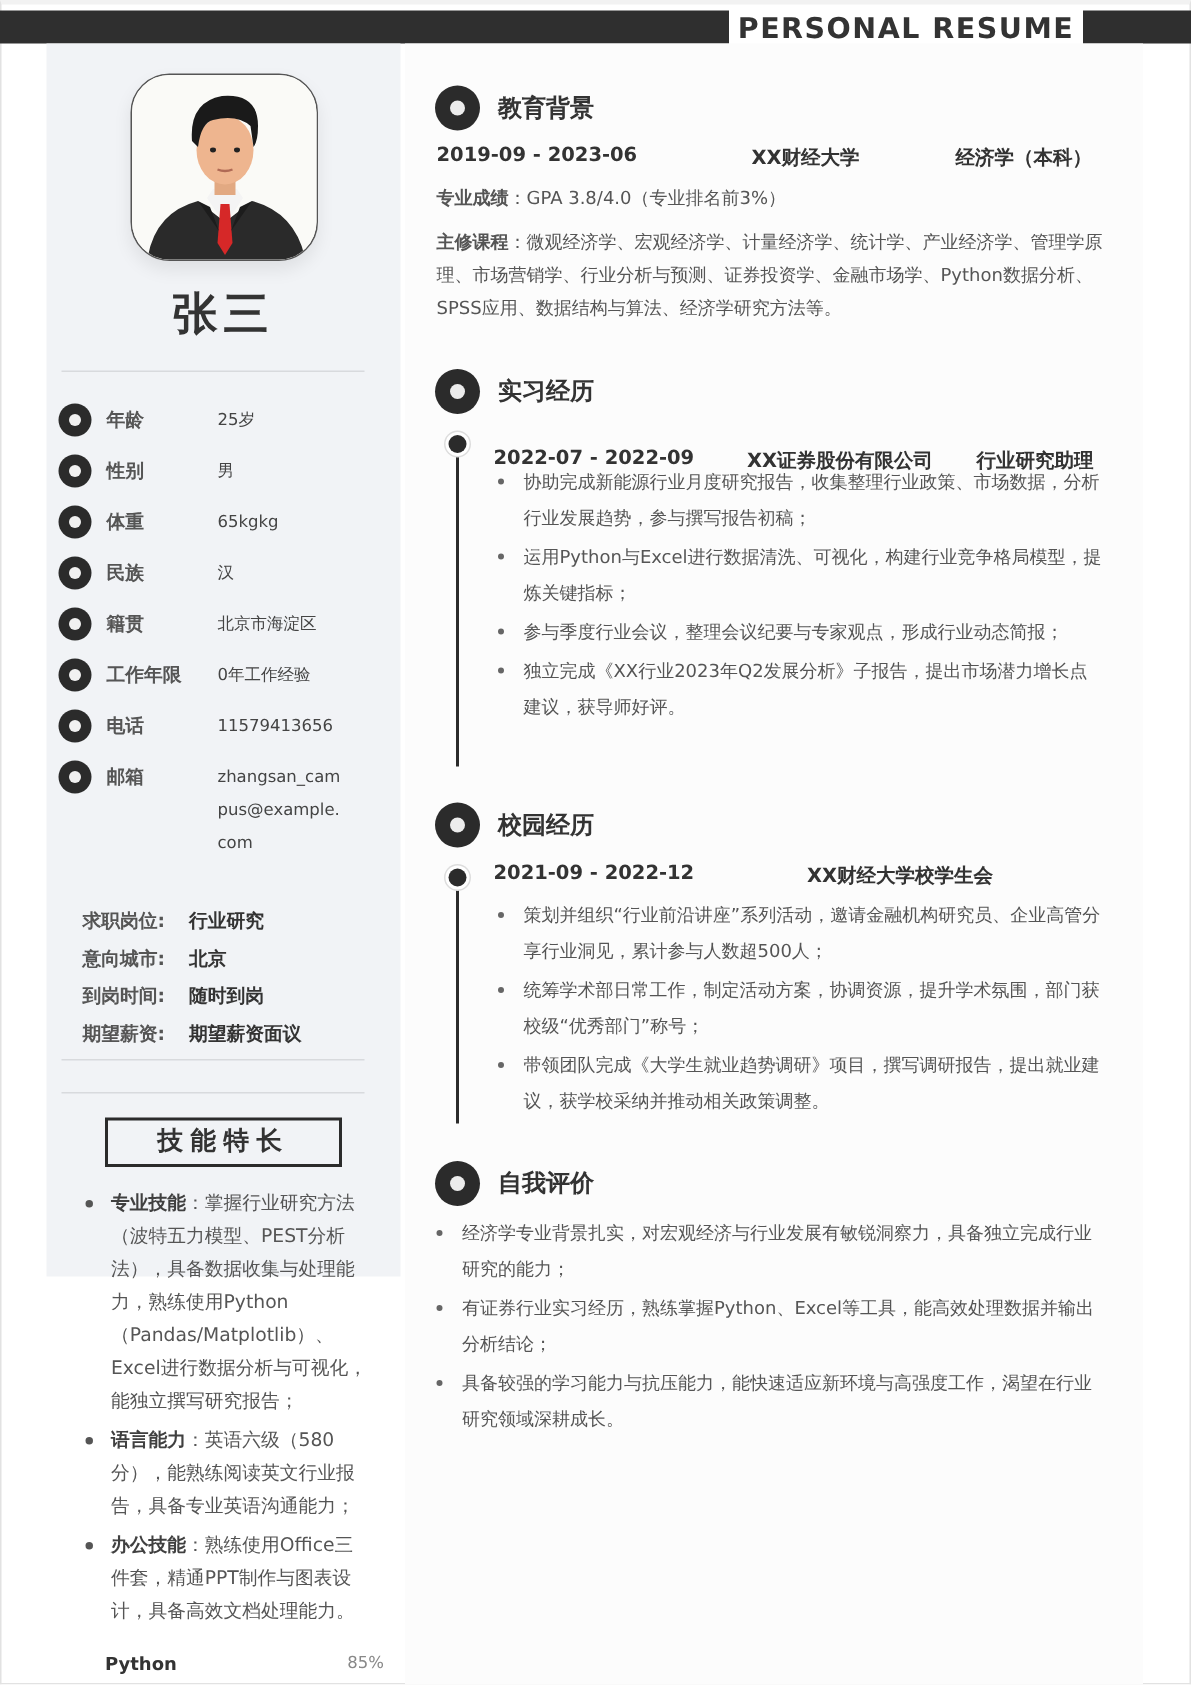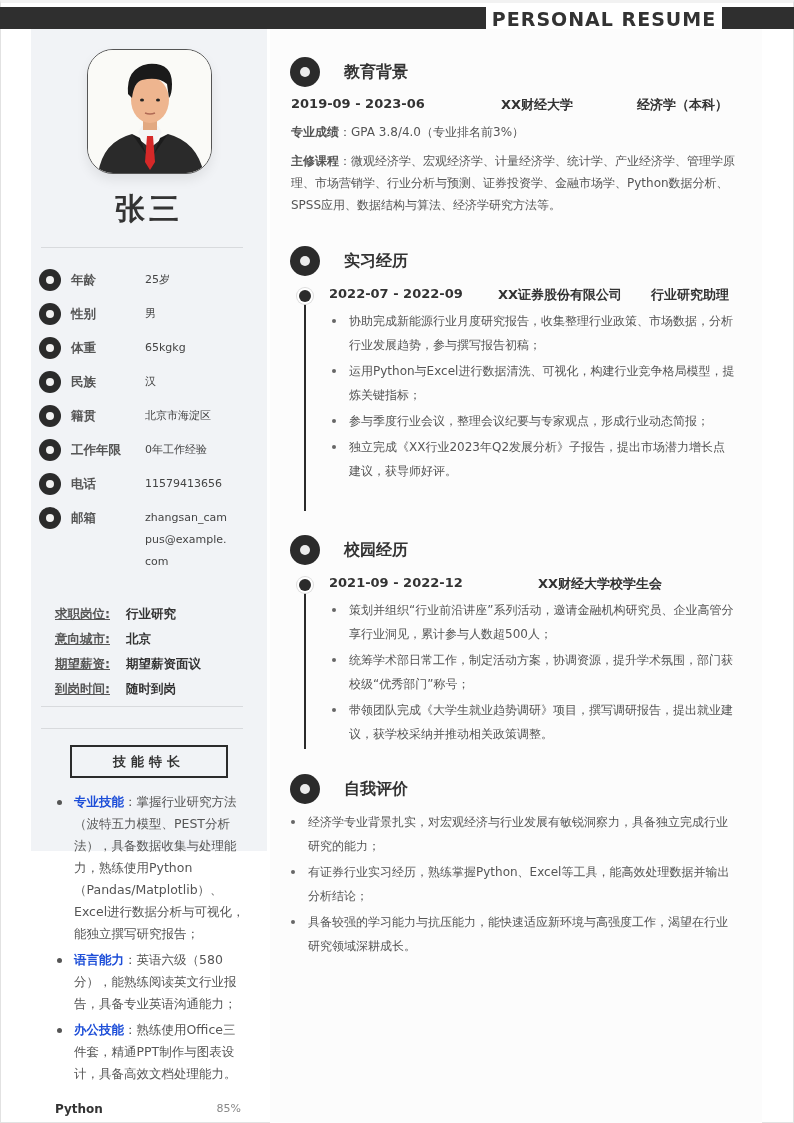--- a/index.html
+++ b/index.html
@@ -21,40 +21,40 @@
 
   .info-list { position: absolute; left: 8px; top: 240px; width: 200px; }
   .info-row { display: flex; align-items: flex-start; margin-bottom: 12px; min-height: 22px; }
   .ring { width: 22px; height: 22px; border-radius: 50%; background: #2b2b2b; position: relative; flex: 0 0 22px; }
   .ring::after { content: ""; position: absolute; left: 7px; top: 7px; width: 8px; height: 8px; border-radius: 50%; background: #f1f1f1; }
   .info-label { width: 74px; margin-left: 10px; font-size: 12.5px; font-weight: bold; color: #555; line-height: 22px; }
   .info-value { width: 84px; font-size: 11px; color: #444; line-height: 22px; word-break: break-all; }
 
   .intent { position: absolute; left: 24px; top: 572px; width: 200px; }
   .intent-row { display: flex; font-size: 12.5px; line-height: 25px; }
-  .intent-label { width: 71px; color: #555; font-weight: bold; text-decoration: underline; }
+  .intent-label { width: 71px; color: #555; font-weight: bold; }
   .intent-value { color: #333; font-weight: bold; }
 
-  .skills-box { position: absolute; left: 39px; top: 716px; width: 158px; height: 33px; border: 2px solid #2b2b2b; text-align: center; line-height: 29px; font-size: 13px; font-weight: bold; letter-spacing: 5px; color: #333; }
+  .skills-box { position: absolute; left: 39px; top: 716px; width: 158px; height: 33px; border: 2px solid #2b2b2b; text-align: center; line-height: 29px; font-size: 17px; font-weight: bold; letter-spacing: 5px; color: #333; }
 
   .skills-list { position: absolute; left: 24px; top: 762px; width: 190px; list-style: none; }
   .skills-list li { position: relative; padding-left: 19px; font-size: 12.5px; line-height: 22px; color: #555; margin-bottom: 4px; }
   .skills-list li::before { content: ""; position: absolute; left: 2px; top: 9px; width: 5px; height: 5px; border-radius: 50%; background: #555; }
-  .skills-list b { color: #1d4ed8; }
-
-  .bar-row { position: absolute; left: 24px; top: 1070px; width: 186px; display: flex; justify-content: space-between; font-size: 12px; line-height: 20px; }
+  .skills-list b { color: #404040; }
+
+  .bar-row { position: absolute; left: 39px; top: 1070px; width: 186px; display: flex; justify-content: space-between; font-size: 12px; line-height: 20px; }
   .bar-name { font-weight: bold; color: #333; }
   .bar-pct { color: #888; font-size: 11px; }
 
   
   .main { position: absolute; left: 270px; top: 29px; width: 492px; height: 1094px; background: #fcfcfc; }
   .section-head { position: absolute; left: 20px; display: flex; align-items: center; }
   .big-ring { width: 30px; height: 30px; border-radius: 50%; background: #2b2b2b; position: relative; }
   .big-ring::after { content: ""; position: absolute; left: 10px; top: 10px; width: 10px; height: 10px; border-radius: 50%; background: #ececec; }
-  .section-title { margin-left: 24px; font-size: 16px; font-weight: bold; color: #333; }
+  .section-title { margin-left: 12px; font-size: 16px; font-weight: bold; color: #333; }
 
   .edu-line { position: absolute; left: 21px; top: 67px; width: 445px; display: flex; font-size: 13px; font-weight: bold; color: #333; }
   .edu-date { width: 210px; }
   .edu-school { width: 136px; }
   .p-line { position: absolute; left: 21px; width: 445px; font-size: 12px; color: #555; line-height: 22px; }
   .p-line b { color: #555; }
 
   .timeline { position: absolute; left: 34px; width: 2px; background: #2b2b2b; }
   .tl-dot { position: absolute; width: 12px; height: 12px; border-radius: 50%; background: #2b2b2b; box-shadow: 0 0 0 2px #fff, 0 0 0 3px #ddd; }
   .job-line { position: absolute; left: 59px; width: 410px; display: flex; font-size: 13px; font-weight: bold; color: #333; }
@@ -137,26 +137,26 @@
   <div class="intent">
     <div class="intent-row">
       <span class="intent-label">求职岗位:</span>
       <span class="intent-value">行业研究</span>
     </div>
     <div class="intent-row">
       <span class="intent-label">意向城市:</span>
       <span class="intent-value">北京</span>
     </div>
     <div class="intent-row">
+      <span class="intent-label">到岗时间:</span>
+      <span class="intent-value">随时到岗</span>
+    </div>
+    <div class="intent-row">
       <span class="intent-label">期望薪资:</span>
       <span class="intent-value">期望薪资面议</span>
-    </div>
-    <div class="intent-row">
-      <span class="intent-label">到岗时间:</span>
-      <span class="intent-value">随时到岗</span>
     </div>
   </div>
 
   <div class="divider" style="top:677px"></div>
   <div class="divider" style="top:699px"></div>
 
   <div class="skills-box">技能特长</div>
 
   <ul class="skills-list">
     <li><b>专业技能</b><span>：掌握行业研究方法（波特五力模型、PEST分析法），具备数据收集与处理能力，熟练使用Python（Pandas/Matplotlib）、Excel进行数据分析与可视化，能独立撰写研究报告；</span></li>
@@ -183,21 +183,21 @@
   </div>
   <div class="p-line" style="top:92px"><b>专业成绩</b><span>：GPA 3.8/4.0（专业排名前3%）</span></div>
   <div class="p-line" style="top:121px"><b>主修课程</b><span>：微观经济学、宏观经济学、计量经济学、统计学、产业经济学、管理学原理、市场营销学、行业分析与预测、证券投资学、金融市场学、Python数据分析、SPSS应用、数据结构与算法、经济学研究方法等。</span></div>
 
   <div class="section-head" style="top:217px">
     <span class="big-ring"></span>
     <span class="section-title">实习经历</span>
   </div>
   <div class="timeline" style="top:266px; height:216px"></div>
   <div class="tl-dot" style="left:29px; top:261px"></div>
-  <div class="job-line" style="top:257px">
+  <div class="job-line" style="top:269px">
     <span style="width:169px">2022-07 - 2022-09</span>
     <span style="width:153px">XX证券股份有限公司</span>
     <span>行业研究助理</span>
   </div>
   <ul class="bullets" style="top:280px">
     <li>协助完成新能源行业月度研究报告，收集整理行业政策、市场数据，分析行业发展趋势，参与撰写报告初稿；</li>
     <li>运用Python与Excel进行数据清洗、可视化，构建行业竞争格局模型，提炼关键指标；</li>
     <li>参与季度行业会议，整理会议纪要与专家观点，形成行业动态简报；</li>
     <li>独立完成《XX行业2023年Q2发展分析》子报告，提出市场潜力增长点建议，获导师好评。</li>
   </ul>

